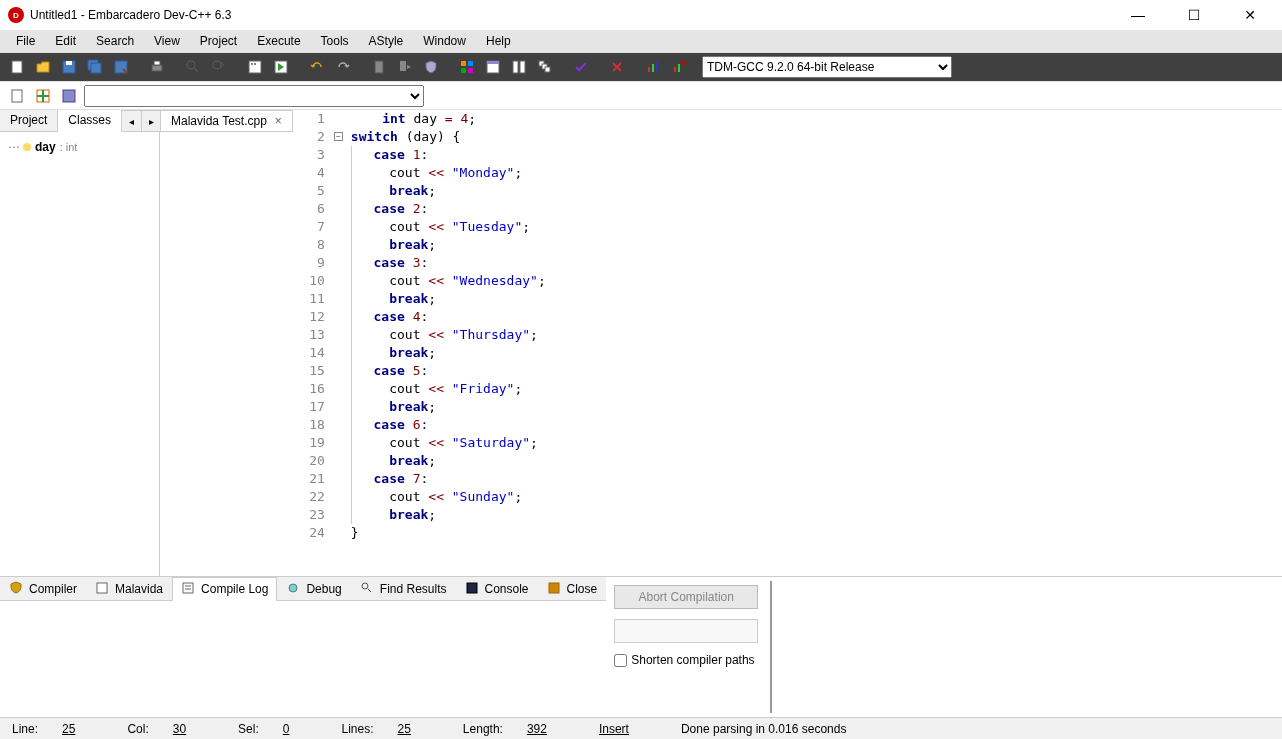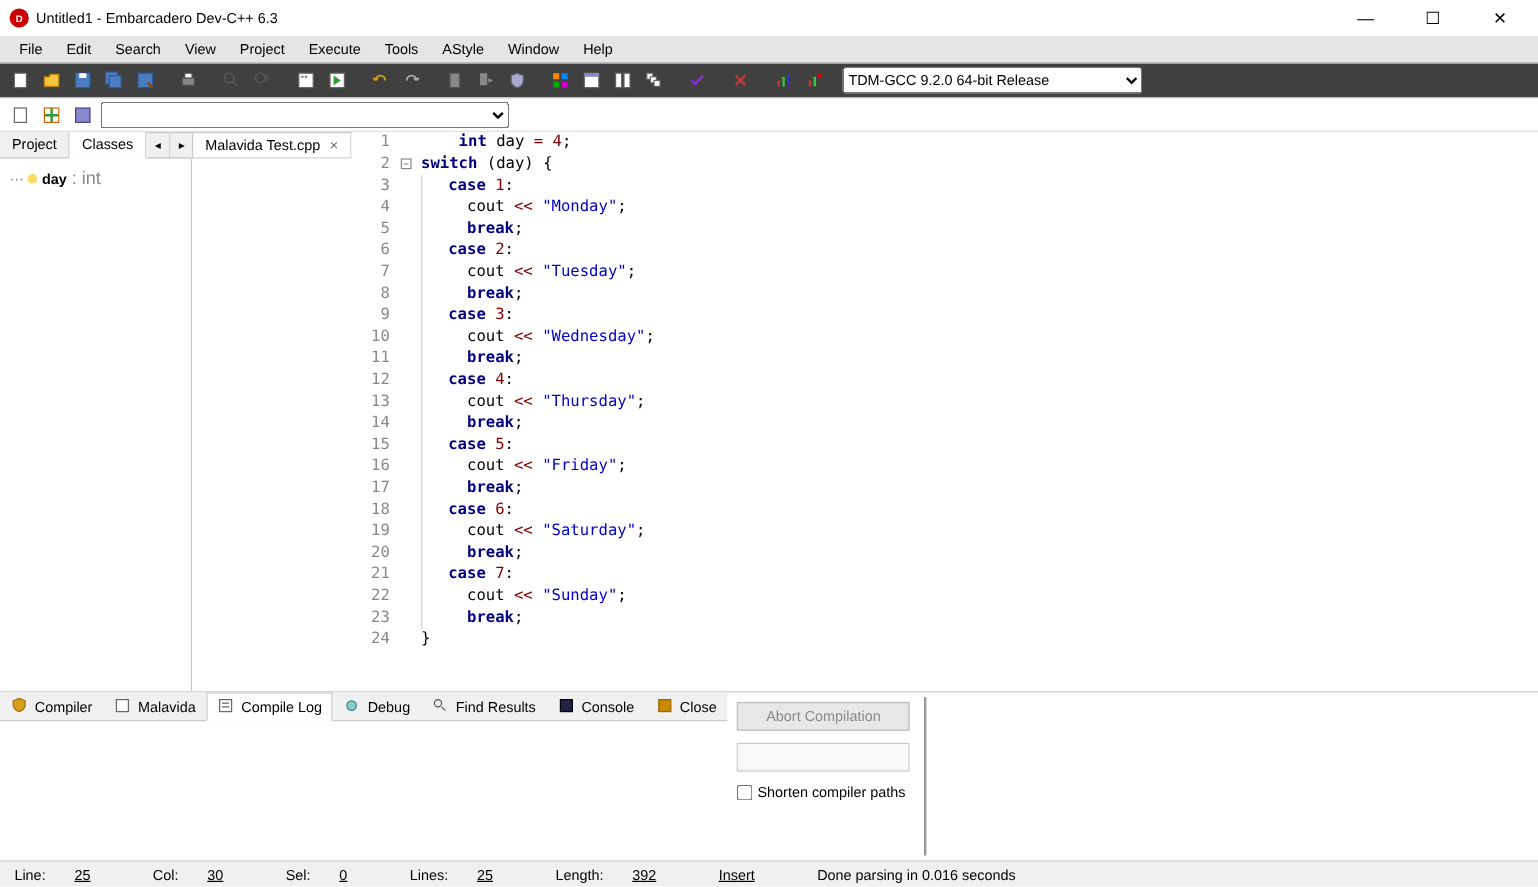--- a/index.html
+++ b/index.html
@@ -24,21 +24,21 @@
 .left-tabs { height: 22px; display: flex; background: #f0f0f0; border-bottom: 1px solid #ccc; }
 .left-tab { padding: 3px 10px; border-right: 1px solid #ccc; cursor: pointer; font-size: 12px; }
 .left-tab.active { background: #fff; border-bottom: 1px solid #fff; margin-bottom: -1px; }
 .nav-arrows { display: flex; }
 .nav-arrow { width: 20px; height: 22px; display: flex; align-items: center; justify-content: center; border: 1px solid #ccc; border-left: none; cursor: pointer; font-size: 10px; background:#f0f0f0; }
 .tree { flex: 1; padding: 6px; font-size: 12px; }
 .tree-item { display: flex; align-items: center; gap: 4px; padding: 2px; }
 .tree-dots { color: #888; letter-spacing: -1px; }
 .tree-bullet { width: 8px; height: 8px; background: #ffd966; border-radius: 50%; }
 .tree-name { font-weight: bold; }
-.tree-type { color: #888; font-size: 15px; }
+.tree-type { color: #888; font-size: 11px; }
 .editor-panel { flex: 1; display: flex; flex-direction: row; overflow: hidden; justify-content: space-between; }
 .editor-tabs { height: 22px; display: flex; background: #f0f0f0; border-bottom: 1px solid #ccc; }
 .editor-tab { padding: 3px 10px; background: #fff; border: 1px solid #ccc; border-bottom: none; display: flex; align-items: center; gap: 8px; font-size: 12px; cursor: pointer; }
 .tab-close { color: #666; cursor: pointer; font-size: 12px; }
 .code-area { flex: 1; display: flex; font-family: Consolas, monospace; font-size: 13px; line-height: 18px; overflow: auto; background: #fff; }
 .gutter { width: 40px; text-align: right; padding-right: 8px; color: #888; background: #fff; user-select: none; }
 .fold-col { width: 14px; background: #fff; }
 .fold-mark { width: 9px; height: 9px; border: 1px solid #888; font-size: 8px; line-height: 7px; text-align: center; margin-top: 4px; margin-left: 1px; color:#666; }
 .code-lines { flex: 1; padding-left: 4px; white-space: pre; }
 .code-line { height: 18px; }

